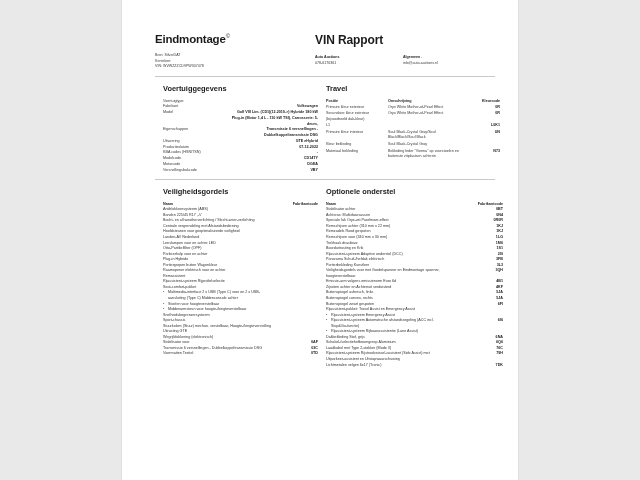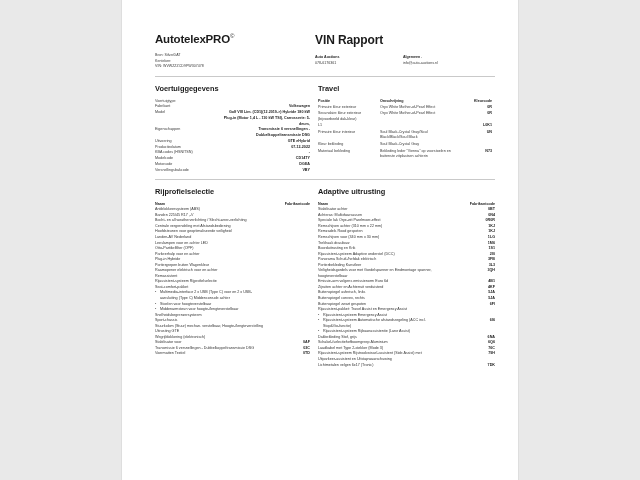--- a/index.html
+++ b/index.html
@@ -73,20 +73,21 @@
   .contact-name { font-weight: bold; color: #1b1b1b; }
 
   
   .rule {
     border-bottom: 0.6px solid #c9c9c9;
     margin-top: 6px;
   }
   .cols {
     display: flex;
     flex-direction: row;
+    margin-left: 8px;
   }
   .col-l { width: 163px; padding-right: 8px; box-sizing: border-box; }
   .col-r { width: 177px; box-sizing: border-box; }
 
   .sec-title {
     font-size: 7.4px;
     font-weight: bold;
     color: #1b1b1b;
     margin: 7px 0 6px 0;
   }
@@ -138,21 +139,21 @@
 </style>
 </head>
 <body>
 
 <div id="page">
   <div class="inner">
 
     <div class="header">
       <div class="hcol-left">
         <div class="brand">
-          <span>AutotelexPRO</span><sup>©</sup>
+          <span>Eindmontage</span><sup>©</sup>
         </div>
         <div class="meta">
           <div>Bron: SilverDAT</div>
           <div>Kenteken:</div>
           <div>VIN: WVWZZZCD9PW307478</div>
         </div>
       </div>
       <div class="hcol-right">
         <div class="rapport-title">VIN Rapport</div>
         <div class="contacts">
@@ -255,21 +256,21 @@
               <div class="c3">N73</div>
             </div>
           </div>
       </div>
     </div>
 
     <div class="rule"></div>
 
     <div class="cols">
       <div class="col-l">
-        <div class="sec-title">Rijprofielselectie</div>
+        <div class="sec-title">Veiligheidsgordels</div>
         <div class="eq-head-l">
           <div class="eh-name-l">Naam</div>
           <div class="eh-code-l">Fabrikantcode</div>
         </div>
         <div id="standard-rows">
             <div class="eqrow">
               <div class="eq-name-l">Antiblokkeersysteem (ABS)</div>
               <div class="eq-code-l"></div>
             </div>
             <div class="eqrow">
@@ -368,21 +369,21 @@
               <div class="eq-name-l">Transmissie 6 versnellingen - Dubbelkoppeltransmissie DSG</div>
               <div class="eq-code-l">03C</div>
             </div>
             <div class="eqrow">
               <div class="eq-name-l">Voermatten Textiel</div>
               <div class="eq-code-l">0TD</div>
             </div>
           </div>
       </div>
       <div class="col-r">
-        <div class="sec-title">Adaptive uitrusting</div>
+        <div class="sec-title">Optionele onderstel</div>
         <div class="eq-head-l">
           <div class="eh-name-r">Naam</div>
           <div class="eh-code-r">Fabrikantcode</div>
         </div>
         <div id="optional-rows">
             <div class="eqrow">
               <div class="eq-name-r">Stabilisator achter</div>
               <div class="eq-code-r">0BT</div>
             </div>
             <div class="eqrow">

